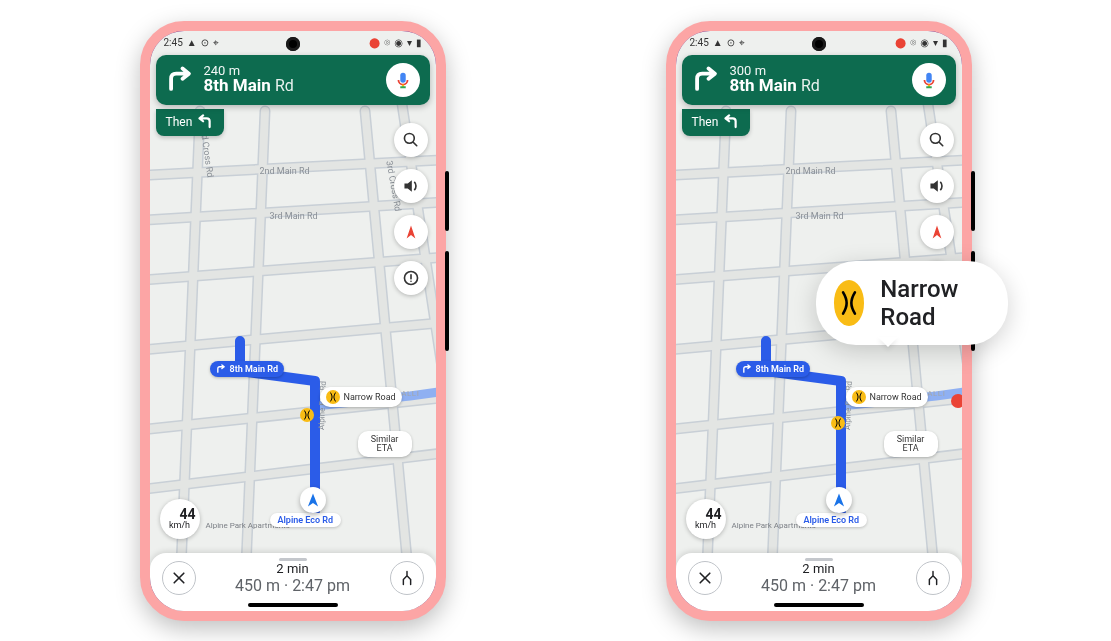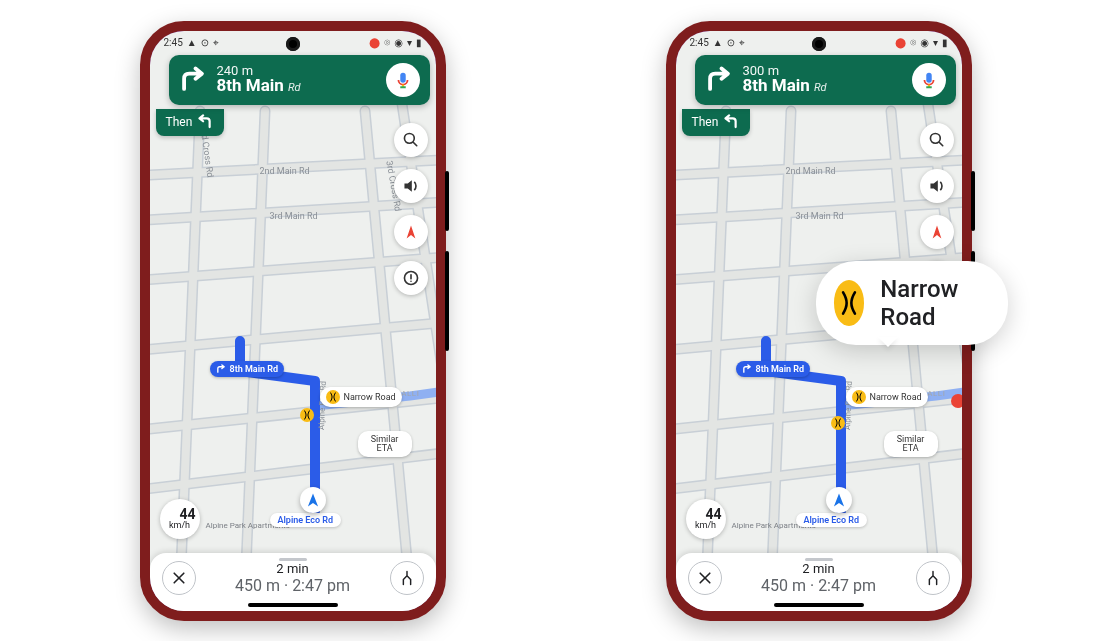--- a/index.html
+++ b/index.html
@@ -24,21 +24,21 @@
     overflow: hidden;
   }
   .stage {
     position: absolute; inset: 0;
     display: flex; gap: 220px;
     justify-content: center; align-items: center;
   }
   .phone {
     position: relative;
     width: 306px; height: 600px;
-    border: 10px solid #7f1d1d;
+    border: 10px solid #fca5a5;
     border-radius: 44px;
     background: #701a75;
     box-shadow: 0 8px 24px rgba(0,0,0,.25);
   }
   .phone::before, .phone::after {
     content: ""; position: absolute; right: -13px; background:#000; border-radius:3px;
   }
   .phone::before { top: 140px; width:4px; height:60px; }
   .phone::after  { top: 220px; width:4px; height:100px; }
   .screen {
@@ -53,29 +53,29 @@
     padding:0 14px; font-size:10px; color:#333; z-index:20;
   }
   .status .left, .status .right { display:flex; align-items:center; gap:4px; }
   .cam {
     position:absolute; top:6px; left:50%; transform:translateX(-50%);
     width:14px; height:14px; border-radius:50%; background:#000;
     box-shadow: inset 0 0 0 3px #1a1a1a; z-index:30;
   }
   
   .nav-banner {
-    position:absolute; top:24px; left:19px; right:6px;
+    position:absolute; top:24px; left:6px; right:6px;
     background: var(--nav-green); color:#fff;
     border-radius:10px; padding:8px 10px;
     display:flex; align-items:center; gap:10px; z-index:15;
     box-shadow:0 2px 6px rgba(0,0,0,.25);
   }
   .nav-banner .dist { font-size:13px; opacity:.95; line-height:1.05;}
   .nav-banner .road { font-size:17px; font-weight:700; line-height:1.05;}
-  .nav-banner .road small { font-size:11px; font-weight:400; opacity:.9;font-style:italic;}
+  .nav-banner .road small { font-size:16px; font-weight:400; opacity:.9;}
   .mic {
     margin-left:auto; width:34px; height:34px; border-radius:50%;
     background:#fff; display:flex; align-items:center; justify-content:center;
   }
   .then-chip {
     position:absolute; top:78px; left:6px;
     background: var(--nav-green); color:#fff;
     border-radius:0 0 8px 8px; padding:5px 10px 6px;
     font-size:12px; display:flex; align-items:center; gap:6px; z-index:14;
     box-shadow:0 2px 4px rgba(0,0,0,.2);

